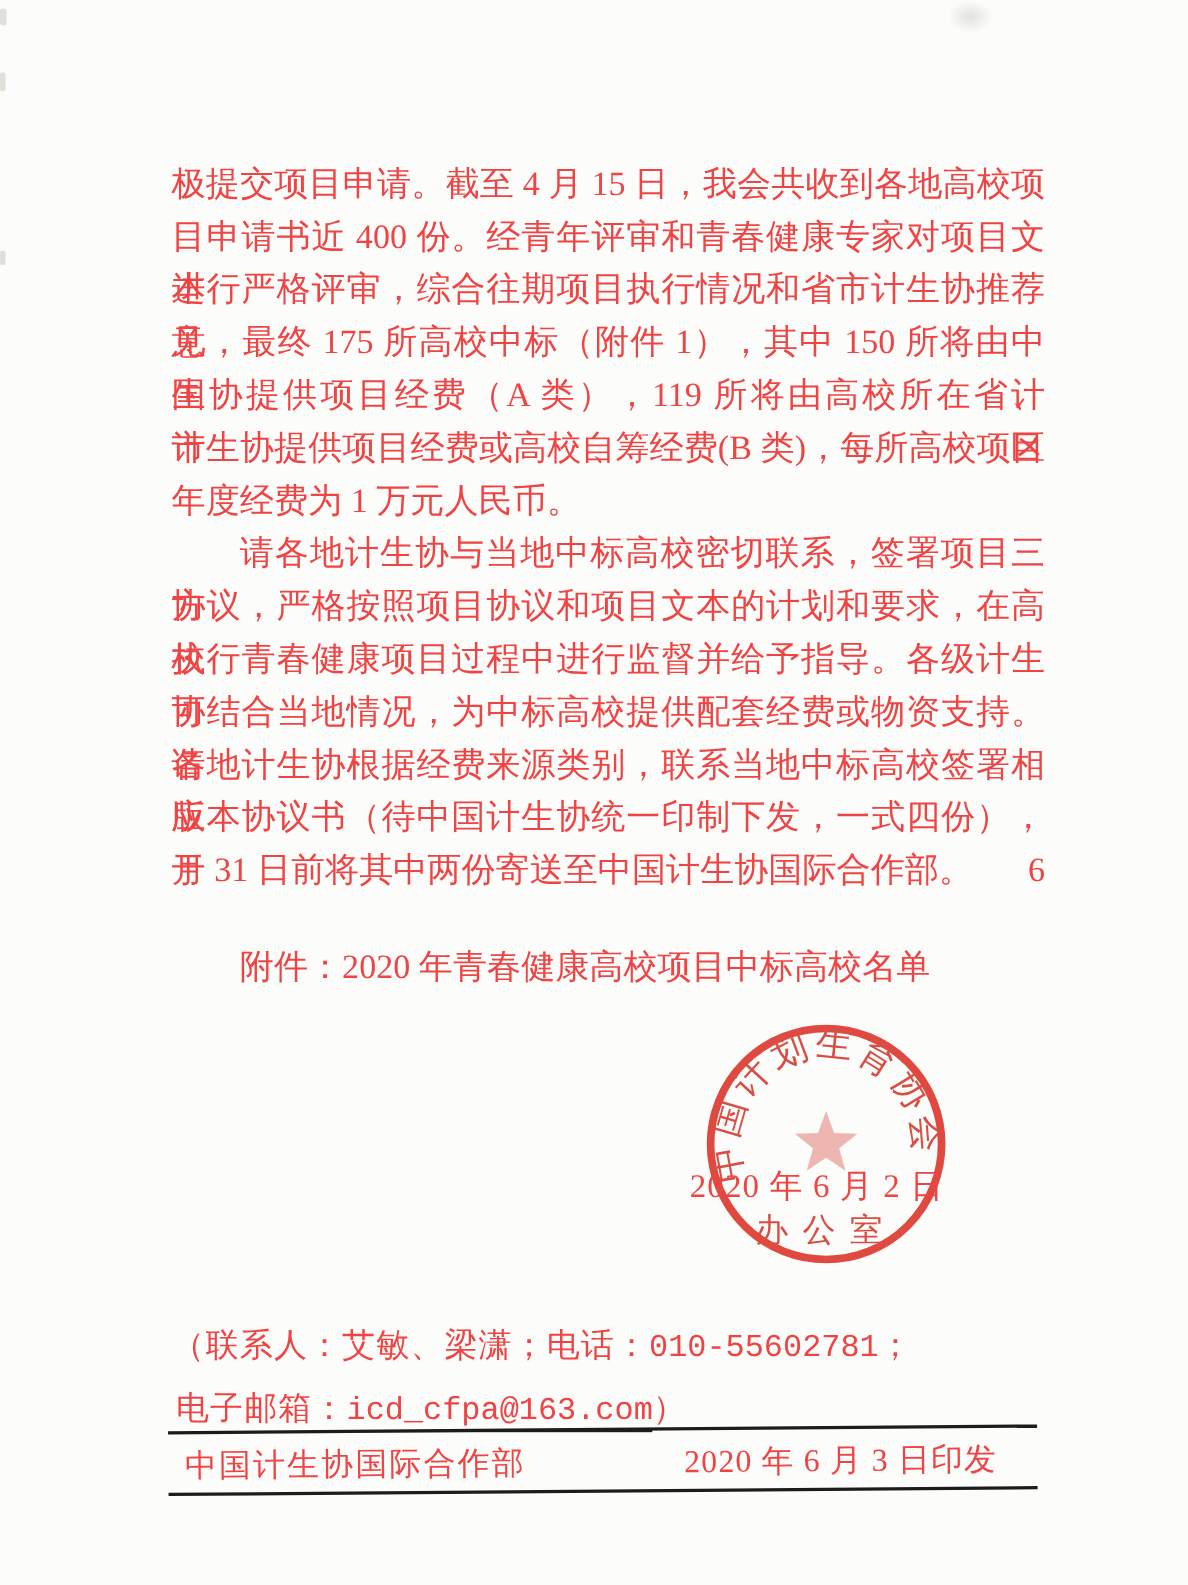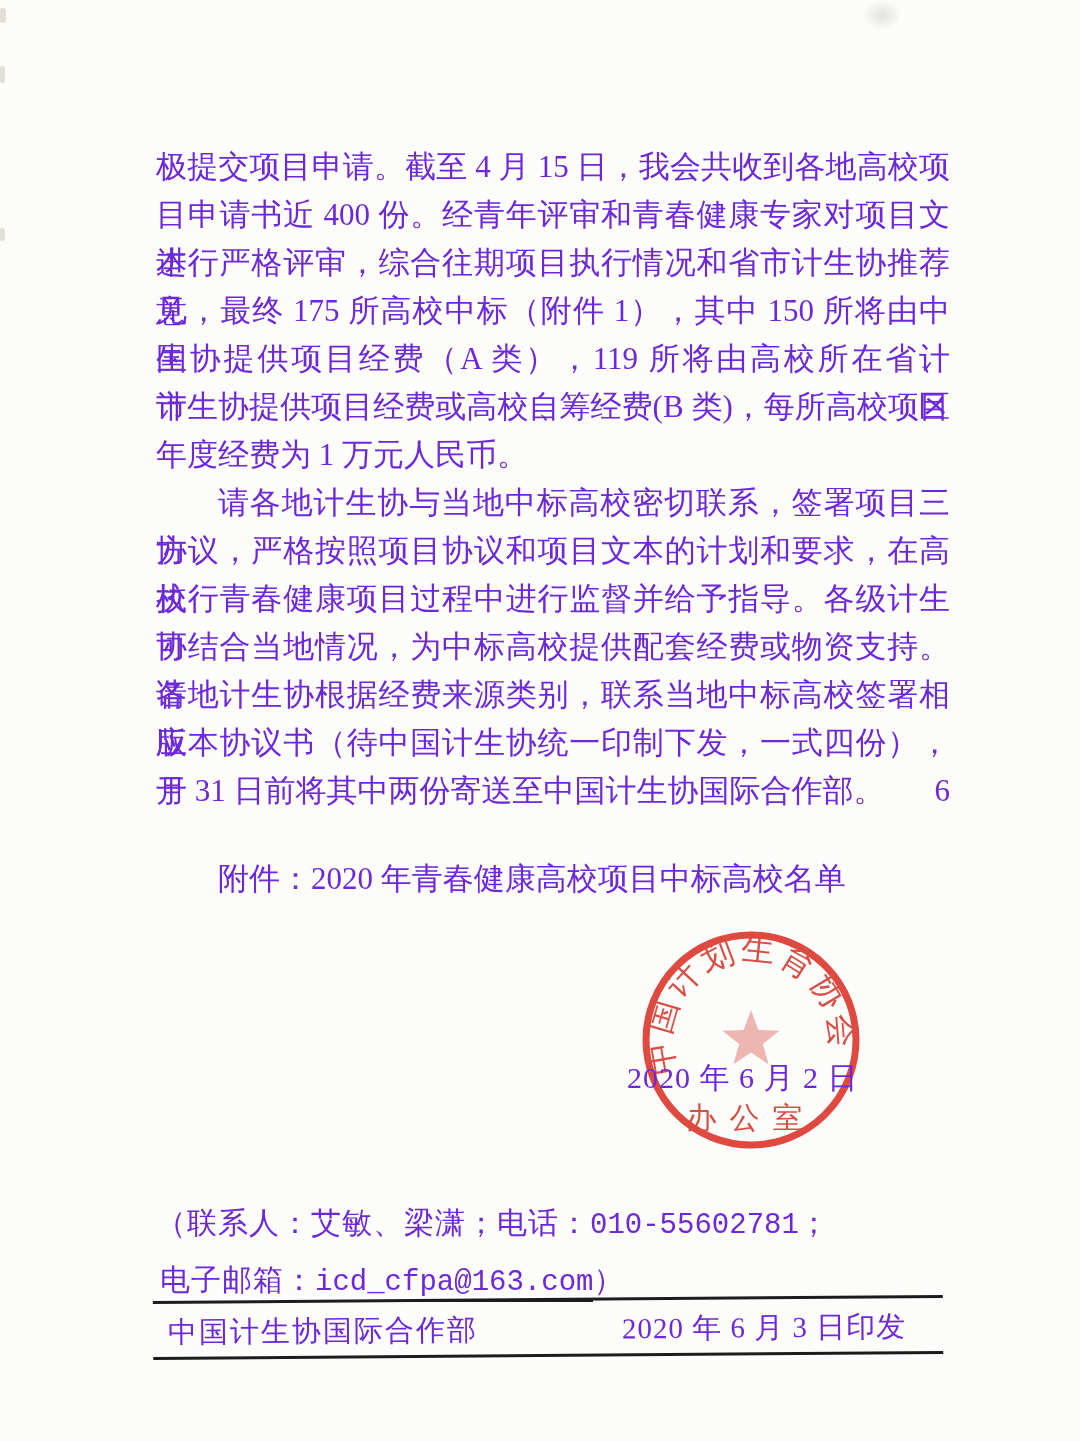--- a/index.html
+++ b/index.html
@@ -4,21 +4,21 @@
 <style>
   * { margin: 0; padding: 0; box-sizing: border-box; }
   html, body { background: #ffffff; }
   .page {
     position: relative;
     width: 1080px;
     height: 1441px;
     background: #fcfcfa;
     overflow: hidden;
     font-family: "Liberation Serif", serif;
-    color: #6d28d9;
+    color: #ef4444;
   }
   
   .bodytext {
     position: absolute;
     left: 156px;
     top: 143px;
     width: 794px;
   }
   .line {
     font-size: 31px;

